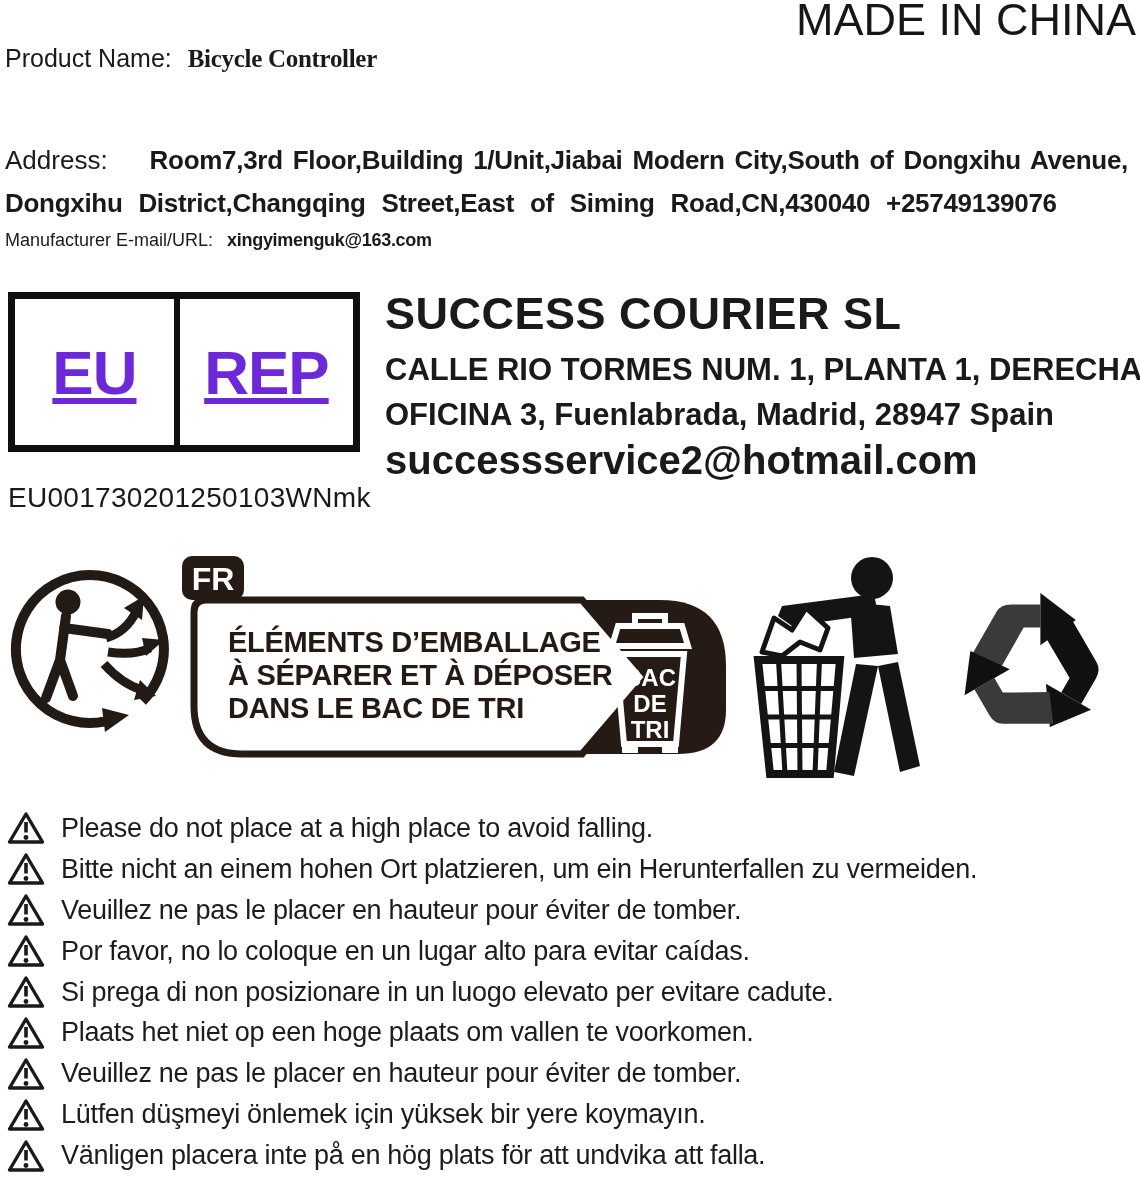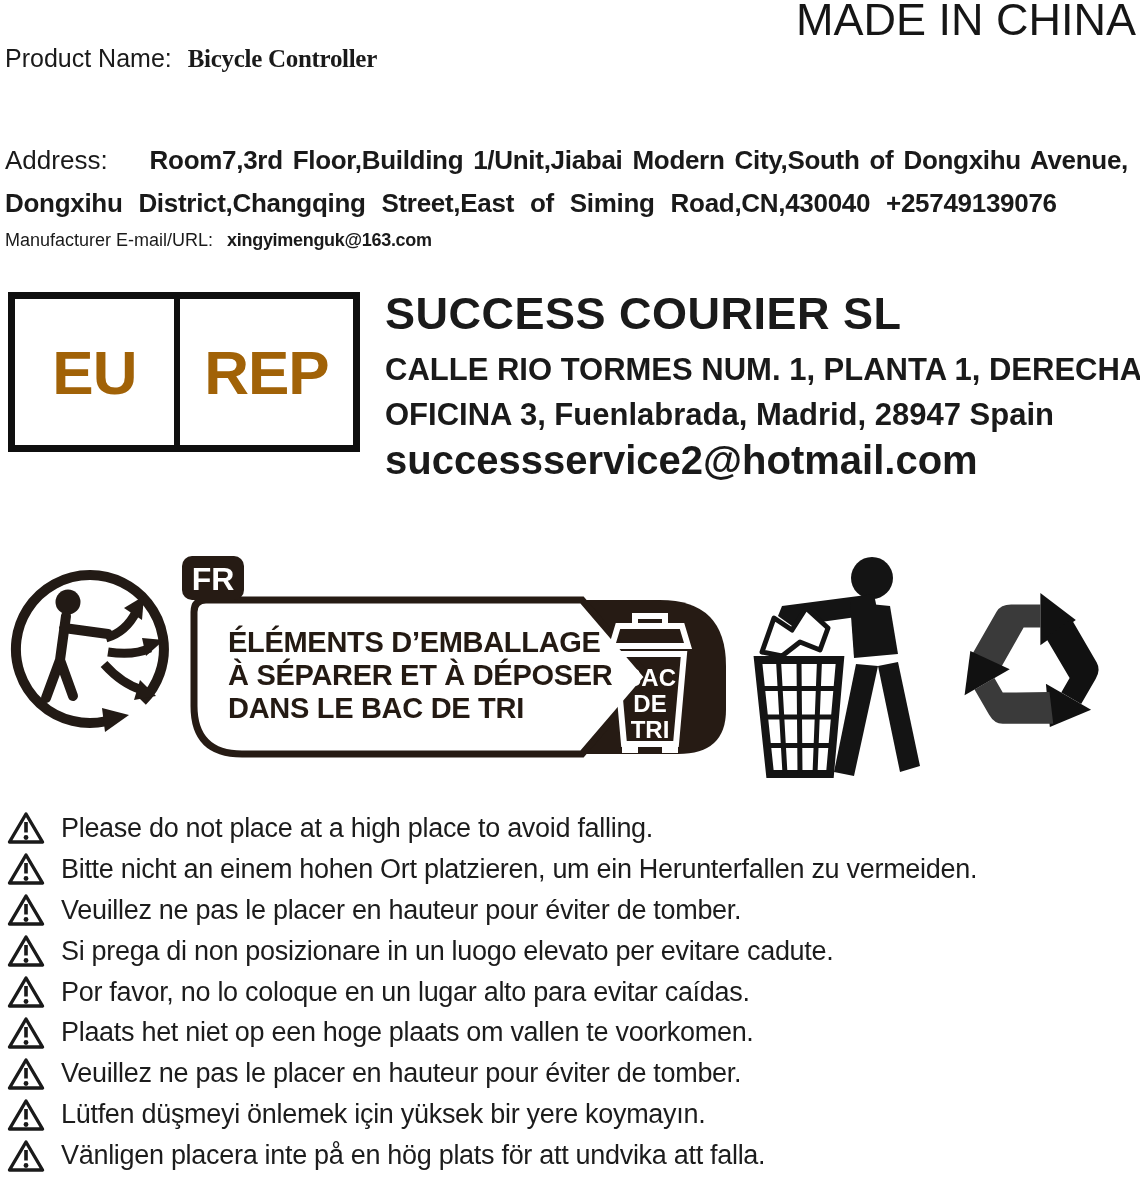--- a/index.html
+++ b/index.html
@@ -20,21 +20,21 @@
          text-align:justify;text-align-last:justify;}
   .addr1 .flabel{margin-right:42px;}
   .addr2{position:absolute;top:188px;left:5px;font-size:26px;font-weight:bold;word-spacing:9px;
          letter-spacing:-0.2px;}
   .row-email{top:230px;font-size:18px;}
   .row-email .fvalue{margin-left:14px;}
 
   .eurep-box{position:absolute;left:8px;top:292px;width:338px;height:146px;
              border:7px solid #0f0f0f;display:flex;}
   .eurep-cell{flex:1;display:flex;align-items:center;justify-content:center;
-              font-size:62px;font-weight:bold;letter-spacing:-1px;color:#a16207;}
+              font-size:62px;font-weight:bold;letter-spacing:-1px;color:#6d28d9;text-decoration:underline;}
   .eurep-cell.first{border-right:6px solid #0f0f0f;flex:0 0 47%;}
   .eurep-company{position:absolute;left:385px;top:288px;font-size:45px;font-weight:bold;
                  letter-spacing:0.5px;white-space:nowrap;}
   .eurep-addr1{position:absolute;left:385px;top:352px;font-size:31px;font-weight:bold;white-space:nowrap;}
   .eurep-addr2{position:absolute;left:385px;top:397px;font-size:31px;font-weight:bold;white-space:nowrap;}
   .eurep-email{position:absolute;left:385px;top:438px;font-size:40px;font-weight:bold;white-space:nowrap;}
   .reg{position:absolute;left:8px;top:482px;font-size:28px;font-weight:400;letter-spacing:0.3px;}
 
   .icon-abs{position:absolute;}
   svg text{font-family:"Liberation Sans", sans-serif;}
@@ -72,20 +72,21 @@
 
   <div class="eurep-box">
     <div class="eurep-cell first">EU</div>
     <div class="eurep-cell">REP</div>
   </div>
 
   <div class="eurep-company">SUCCESS COURIER SL</div>
   <div class="eurep-addr1">CALLE RIO TORMES NUM. 1, PLANTA 1, DERECHA,</div>
   <div class="eurep-addr2">OFICINA 3, Fuenlabrada, Madrid, 28947 Spain</div>
   <div class="eurep-email">successservice2@hotmail.com</div>
+  <div class="reg">EU001730201250103WNmk</div>
 
   <svg class="icon-abs" style="left:10px;top:552px;" width="162" height="198" viewBox="0 0 162 198">
     <path d="M132.3,149.3 A74,74 0 1 0 95.4,169.4" fill="none" stroke="#221a15" stroke-width="10"></path>
     <polygon points="119,163 95,180 92,156" fill="#221a15"></polygon>
     <circle cx="58" cy="50" r="12.5" fill="#221a15"></circle>
     <path d="M56,64 L50,108 M50,108 L36,146 M50,108 L63,144 M54,76 L98,82" fill="none" stroke="#221a15" stroke-width="10" stroke-linecap="round"></path>
     <path d="M96,86 Q116,80 126,60" fill="none" stroke="#221a15" stroke-width="9"></path>
     <polygon points="134,44 132,68 114,56" fill="#221a15"></polygon>
     <path d="M98,100 Q124,104 140,96" fill="none" stroke="#221a15" stroke-width="9"></path>
     <polygon points="154,88 136,104 132,86" fill="#221a15"></polygon>
@@ -164,36 +165,36 @@
           <circle cx="19" cy="26.5" r="2.4" fill="#1a1a1a"></circle>
         </svg>
       <span class="warn-text">Veuillez ne pas le placer en hauteur pour éviter de tomber.</span>
     </div>
     <div class="warn-row">
       <svg width="38" height="34" viewBox="0 0 38 34">
           <path d="M19,3 L35.5,31 H2.5 Z" fill="none" stroke="#1a1a1a" stroke-width="3.4" stroke-linejoin="round"></path>
           <rect x="17.2" y="11" width="3.6" height="10.5" fill="#1a1a1a"></rect>
           <circle cx="19" cy="26.5" r="2.4" fill="#1a1a1a"></circle>
         </svg>
+      <span class="warn-text">Por favor, no lo coloque en un lugar alto para evitar caídas.</span>
+    </div>
+    <div class="warn-row">
+      <svg width="38" height="34" viewBox="0 0 38 34">
+          <path d="M19,3 L35.5,31 H2.5 Z" fill="none" stroke="#1a1a1a" stroke-width="3.4" stroke-linejoin="round"></path>
+          <rect x="17.2" y="11" width="3.6" height="10.5" fill="#1a1a1a"></rect>
+          <circle cx="19" cy="26.5" r="2.4" fill="#1a1a1a"></circle>
+        </svg>
       <span class="warn-text">Si prega di non posizionare in un luogo elevato per evitare cadute.</span>
     </div>
     <div class="warn-row">
       <svg width="38" height="34" viewBox="0 0 38 34">
           <path d="M19,3 L35.5,31 H2.5 Z" fill="none" stroke="#1a1a1a" stroke-width="3.4" stroke-linejoin="round"></path>
           <rect x="17.2" y="11" width="3.6" height="10.5" fill="#1a1a1a"></rect>
           <circle cx="19" cy="26.5" r="2.4" fill="#1a1a1a"></circle>
         </svg>
-      <span class="warn-text">Por favor, no lo coloque en un lugar alto para evitar caídas.</span>
-    </div>
-    <div class="warn-row">
-      <svg width="38" height="34" viewBox="0 0 38 34">
-          <path d="M19,3 L35.5,31 H2.5 Z" fill="none" stroke="#1a1a1a" stroke-width="3.4" stroke-linejoin="round"></path>
-          <rect x="17.2" y="11" width="3.6" height="10.5" fill="#1a1a1a"></rect>
-          <circle cx="19" cy="26.5" r="2.4" fill="#1a1a1a"></circle>
-        </svg>
       <span class="warn-text">Plaats het niet op een hoge plaats om vallen te voorkomen.</span>
     </div>
     <div class="warn-row">
       <svg width="38" height="34" viewBox="0 0 38 34">
           <path d="M19,3 L35.5,31 H2.5 Z" fill="none" stroke="#1a1a1a" stroke-width="3.4" stroke-linejoin="round"></path>
           <rect x="17.2" y="11" width="3.6" height="10.5" fill="#1a1a1a"></rect>
           <circle cx="19" cy="26.5" r="2.4" fill="#1a1a1a"></circle>
         </svg>
       <span class="warn-text">Veuillez ne pas le placer en hauteur pour éviter de tomber.</span>
     </div>

